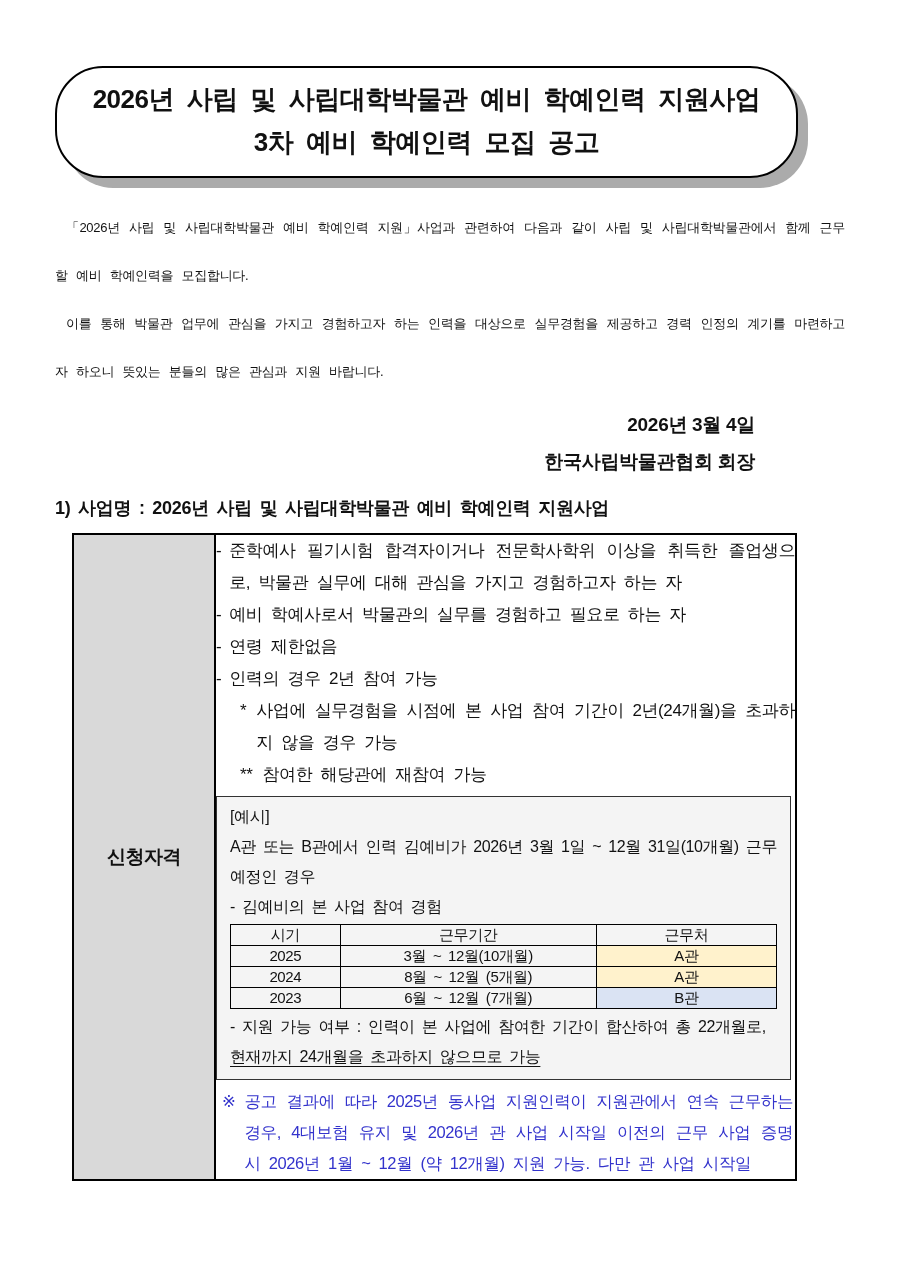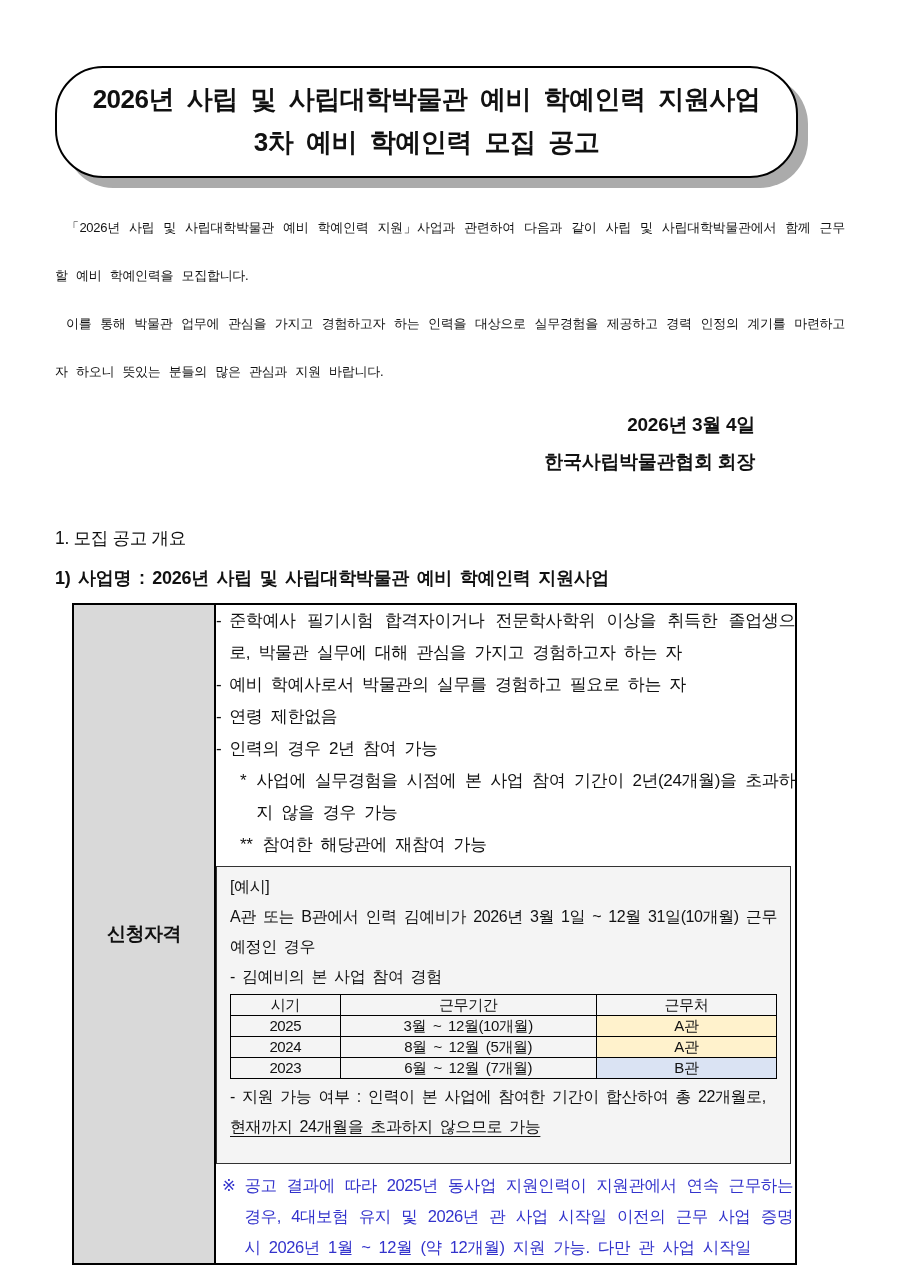--- a/index.html
+++ b/index.html
@@ -106,21 +106,21 @@
   .bullet .marker { flex: 0 0 auto; padding-right: 8px; }
   .bullet .btext { flex: 1 1 auto; }
   .bullet.lv2 { margin-left: 24px; }
   .bullet.lv2 .marker { padding-right: 10px; }
 
   
   .example-box {
     margin: 5px 4px 6px 0;
     border: 1.5px solid #333;
     background: #f4f4f4;
-    padding: 5px 13px 21px 13px;
+    padding: 5px 13px 7px 13px;
     font-size: 16px;
     line-height: 30px;
     letter-spacing: -0.4px;
     word-spacing: 3px;
   }
   .ex-line { white-space: nowrap; }
 
   table.history-table {
     border-collapse: collapse;
     width: 100%;
@@ -175,21 +175,20 @@
   <div class="intro">
     <p>「2026년 사립 및 사립대학박물관 예비 학예인력 지원」사업과 관련하여 다음과 같이 사립 및 사립대학박물관에서 함께 근무할 예비 학예인력을 모집합니다.</p>
     <p>이를 통해 박물관 업무에 관심을 가지고 경험하고자 하는 인력을 대상으로 실무경험을 제공하고 경력 인정의 계기를 마련하고자 하오니 뜻있는 분들의 많은 관심과 지원 바랍니다.</p>
   </div>
 
   <div class="date-block">
     <div>2026년 3월 4일</div>
     <div>한국사립박물관협회 회장</div>
   </div>
 
-  <div class="sec1">1. 모집 공고 개요</div>
   <div class="sec2">1) 사업명 : 2026년 사립 및 사립대학박물관 예비 학예인력 지원사업</div>
 
   <table class="main-table">
     <tbody>
       <tr>
         <td class="label-cell">신청자격</td>
         <td class="content-cell">
 
           <div class="bullet lv1">
             <span class="marker">-</span>

